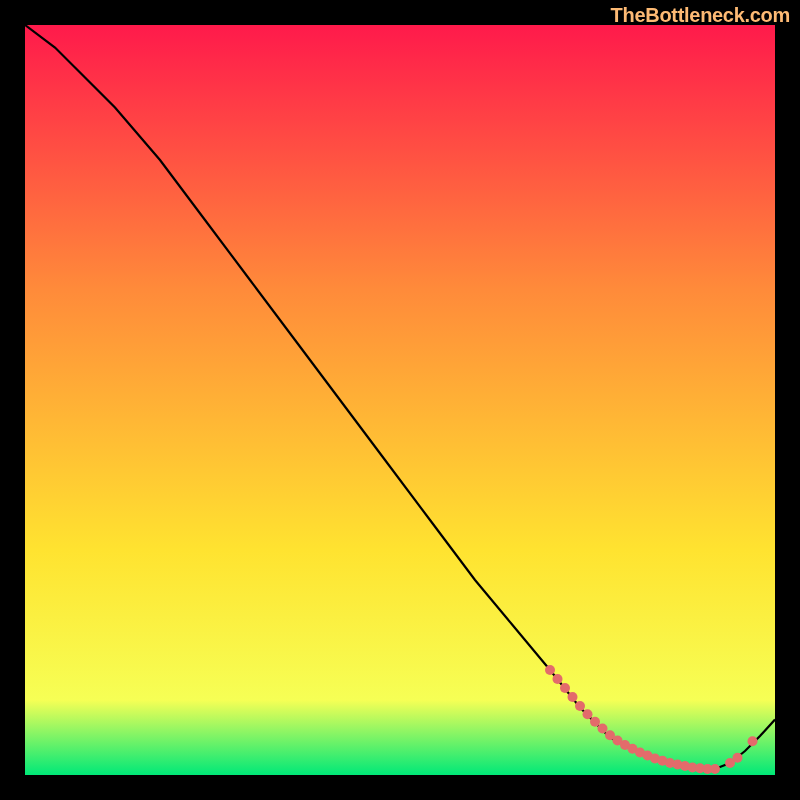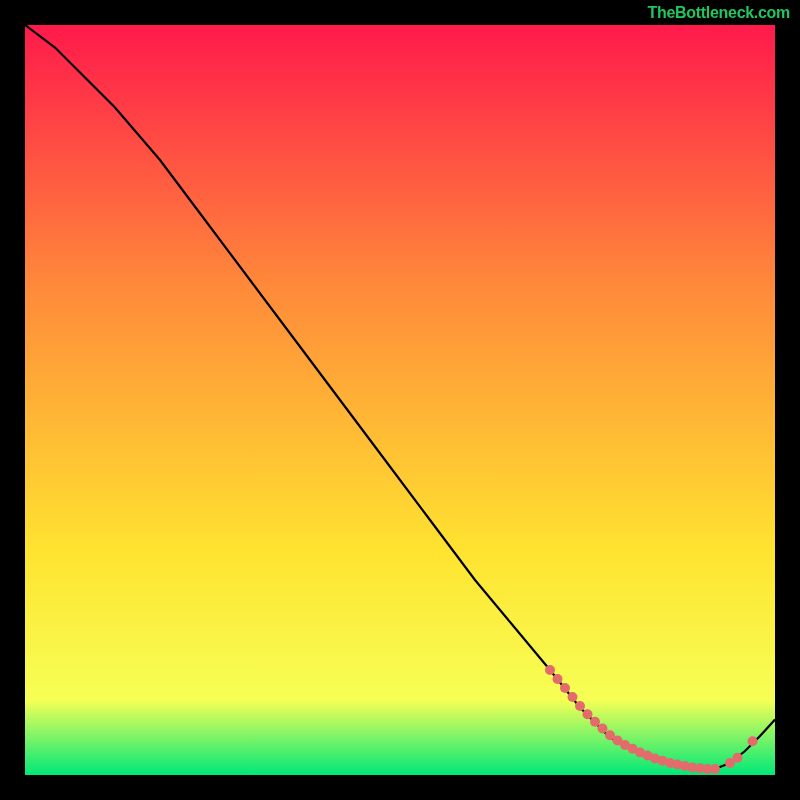--- a/index.html
+++ b/index.html
@@ -16,22 +16,22 @@
     top: 0;
     left: 0;
     width: 800px;
     height: 800px;
     background: #000;
   }
   .watermark {
     position: absolute;
     top: 4px;
     right: 10px;
-    color: #22c55e;
-    font-size: 16px;
+    color: #fdba74;
+    font-size: 20px;
     font-weight: 600;
     letter-spacing: -0.3px;
   }
   svg.plot {
     position: absolute;
     top: 25px;
     left: 25px;
     width: 750px;
     height: 750px;
     display: block;

